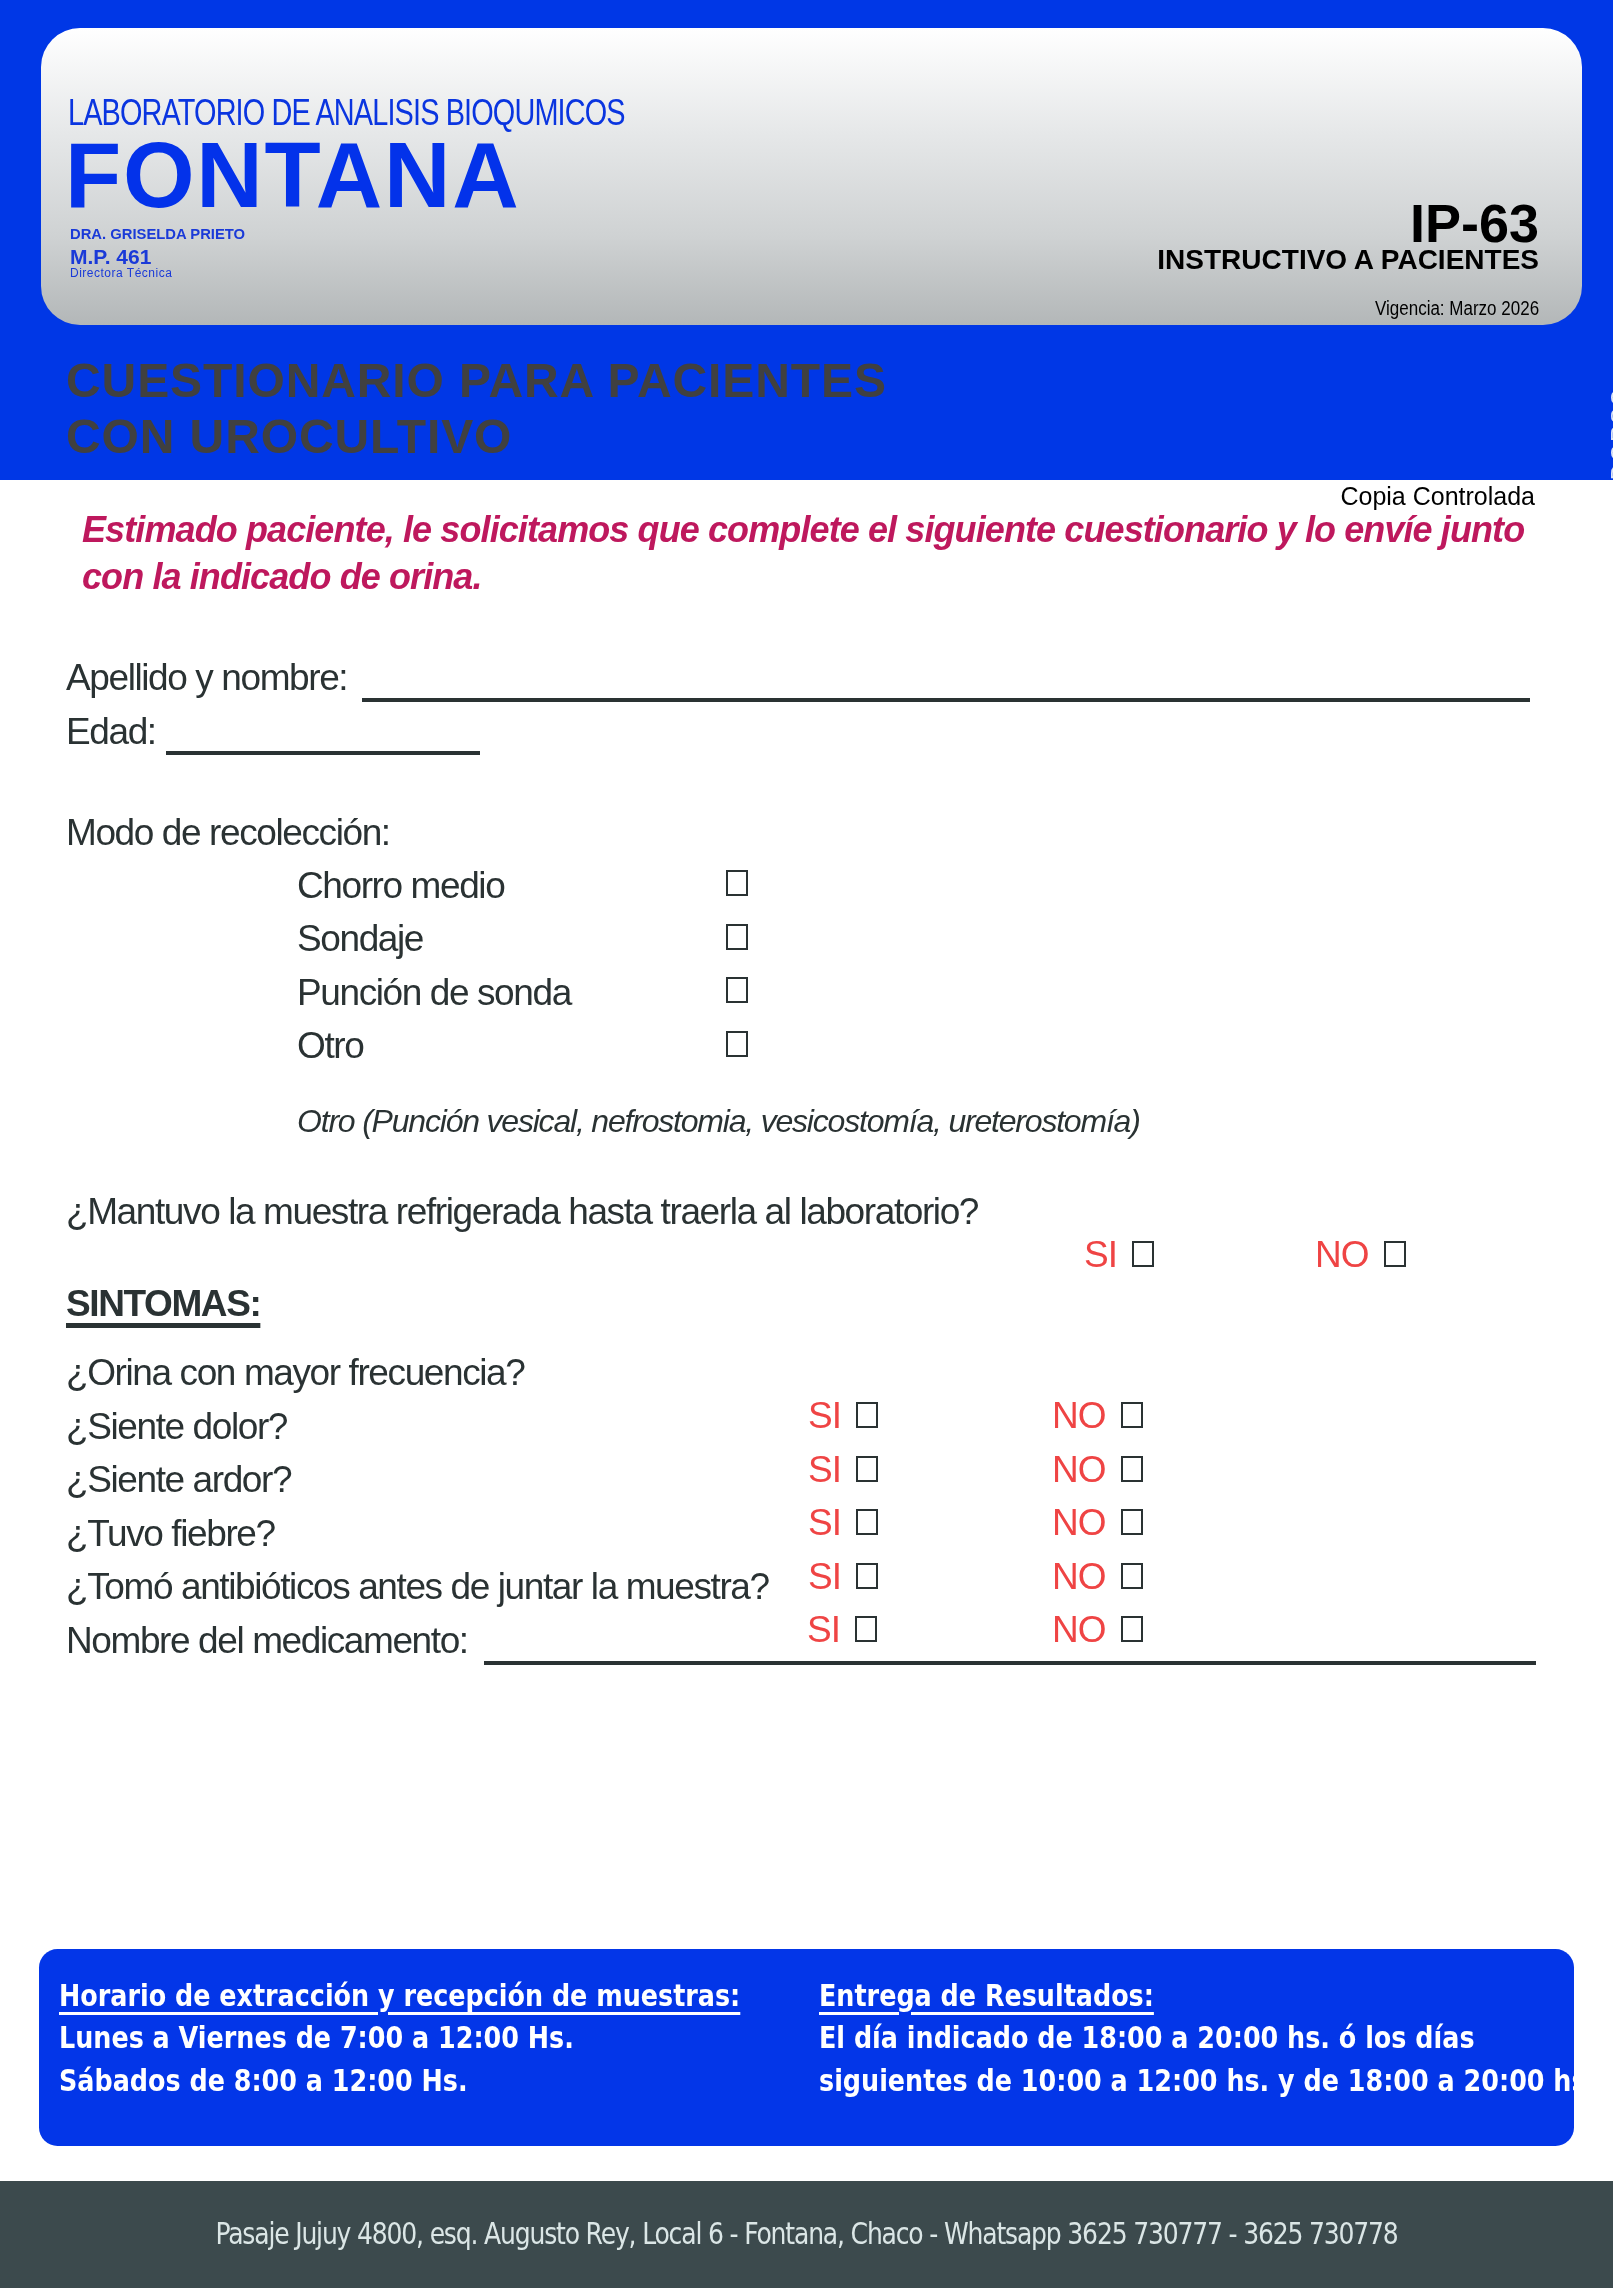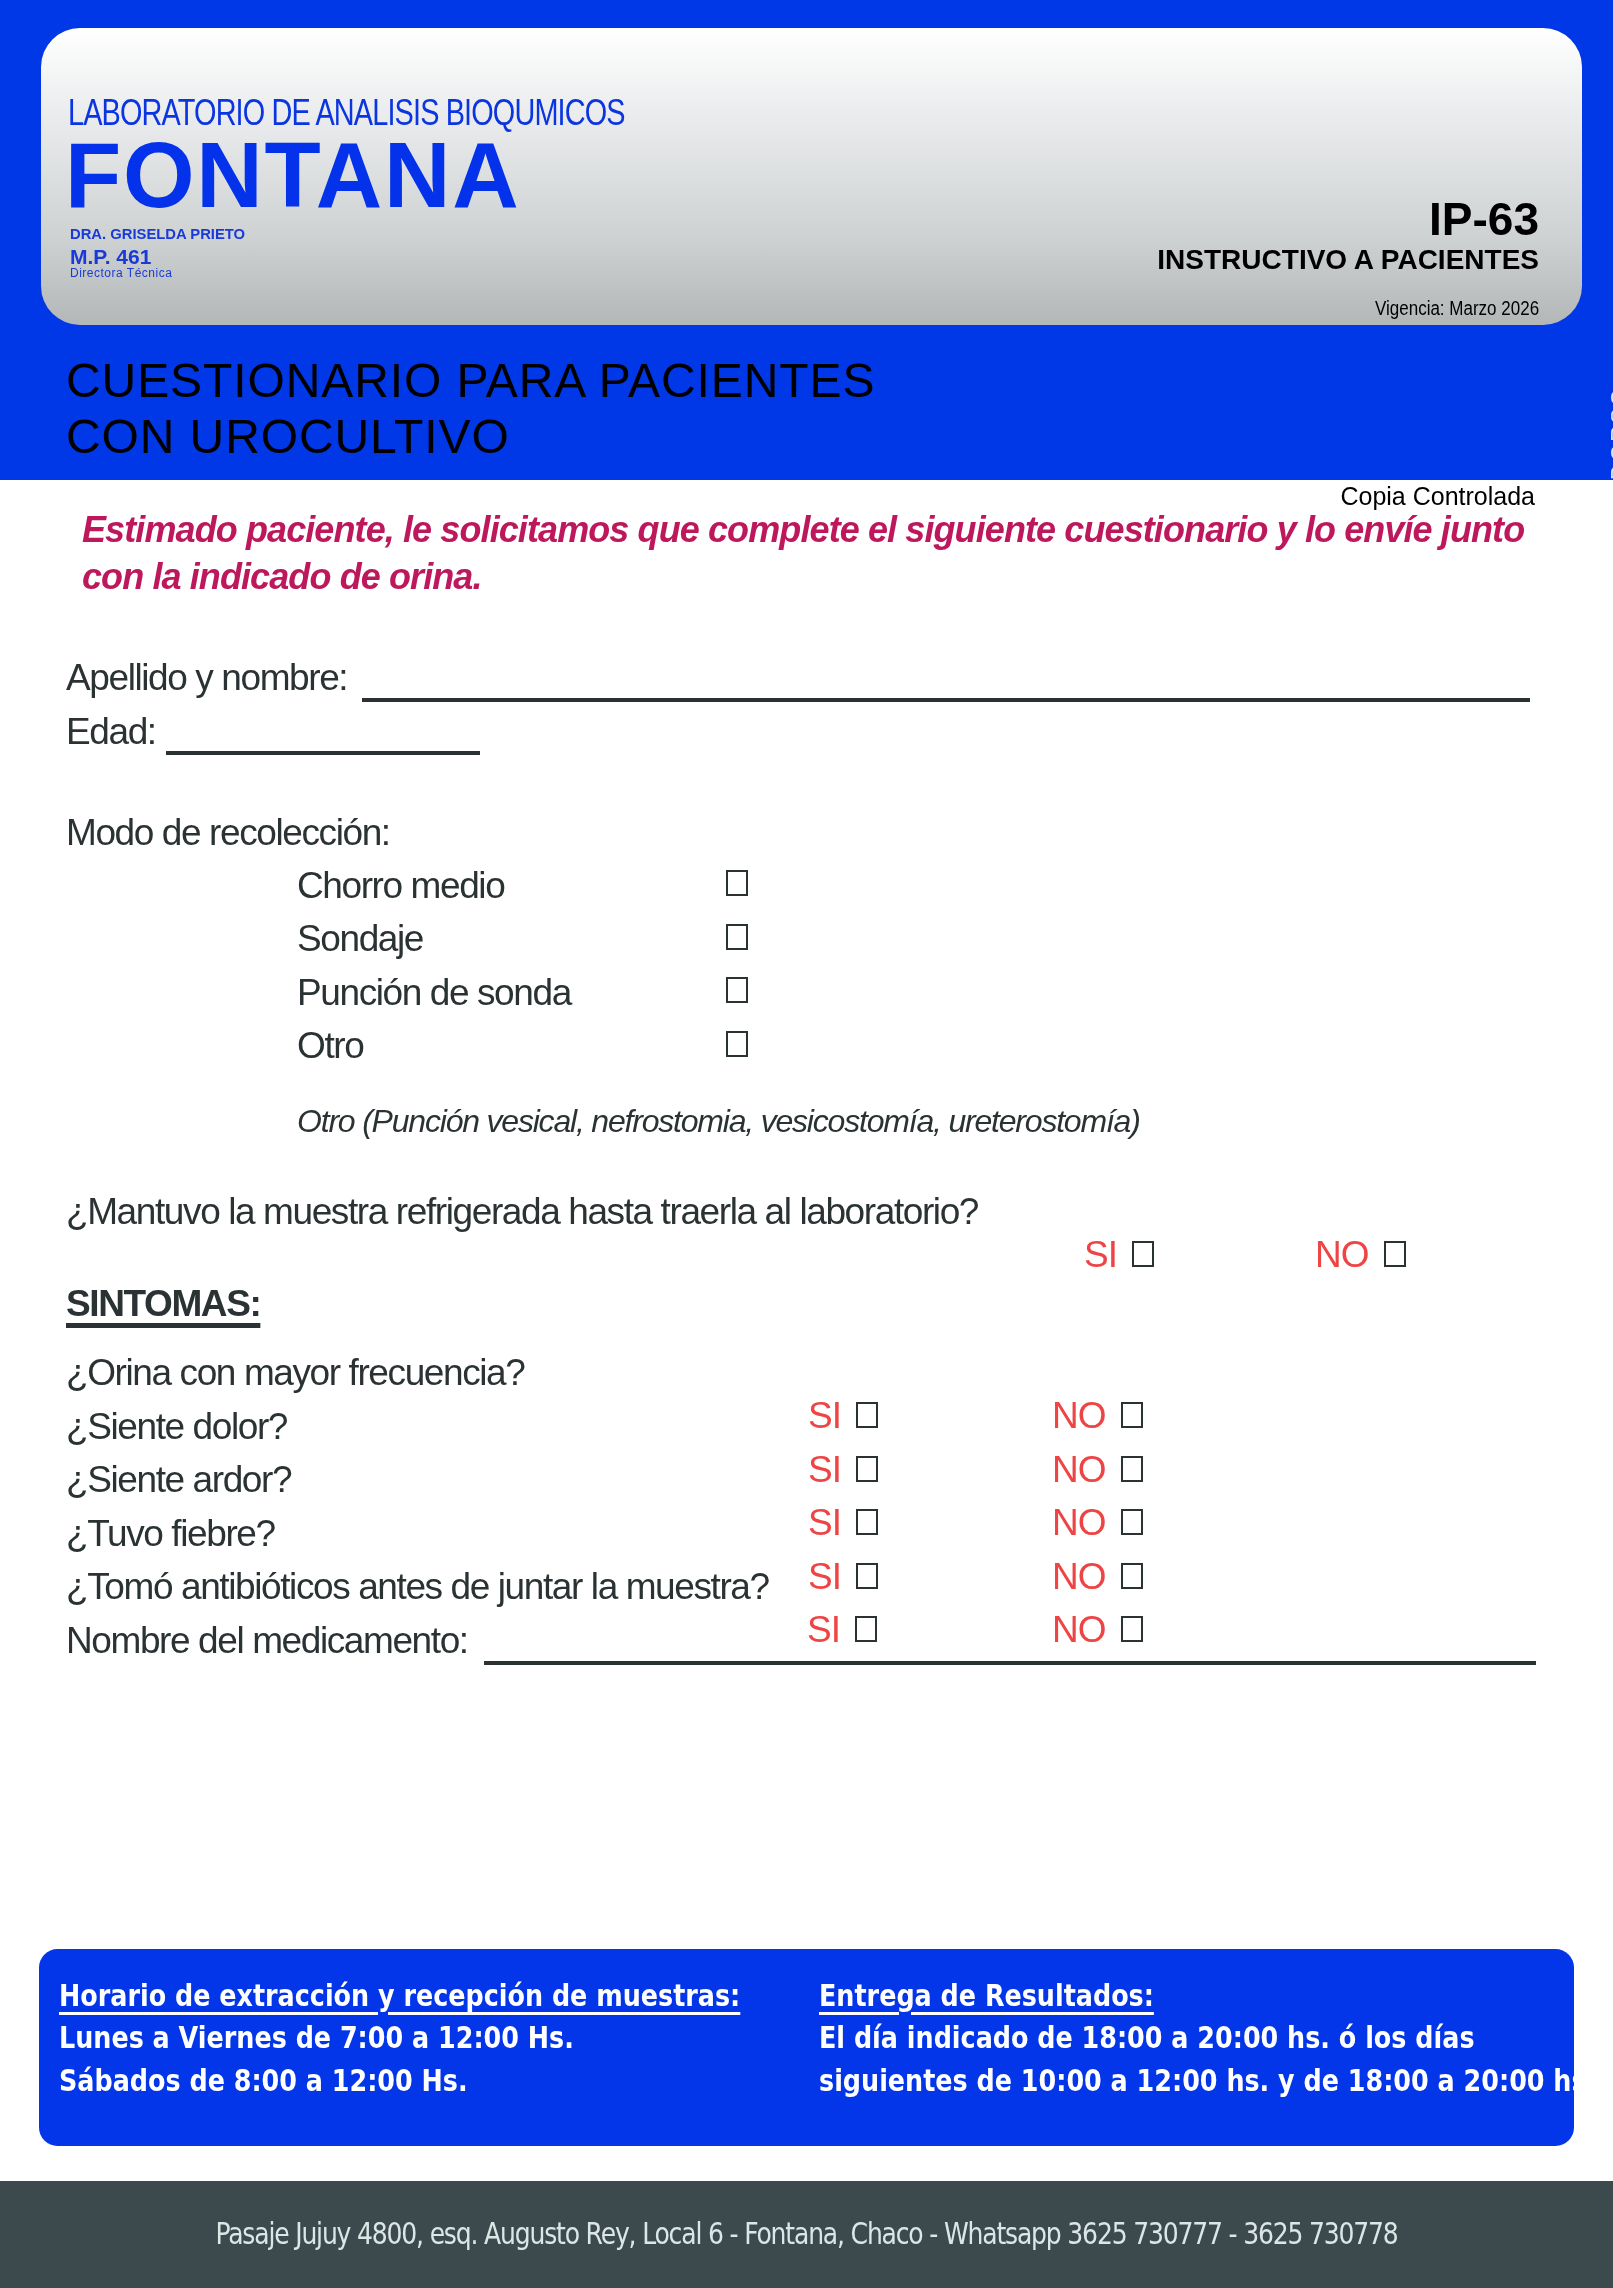--- a/index.html
+++ b/index.html
@@ -5,24 +5,24 @@
   html, body { margin:0; padding:0; }
   body { width:1613px; height:2289px; position:relative; background:#ffffff; overflow:hidden; font-family:"Liberation Sans", sans-serif; color:#2a3233; }
   .abs { position:absolute; }
   #top-band { left:0; top:0; width:1613px; height:480px; background:#0037e6; }
   #header-card { left:41px; top:28px; width:1541px; height:297px; border-radius:39px; background:linear-gradient(#ffffff 0%, #e6e8e9 35%, #cfd2d3 70%, #b3b7b8 100%); }
   #lab-sub { left:68px; top:92px; font-size:37px; color:#0a35e0; letter-spacing:-1.1px; transform:scaleX(0.78); transform-origin:left top; white-space:nowrap; font-family:"Liberation Sans Narrow","Liberation Sans", sans-serif; }
   #lab-name { left:65px; top:123px; font-size:92px; font-weight:bold; color:#0332ea; letter-spacing:1.8px; white-space:nowrap; }
   #director-name { left:70px; top:226px; font-size:14.8px; font-weight:bold; color:#1a3ad8; white-space:nowrap; }
   #director-mp { left:70px; top:245px; font-size:21px; font-weight:bold; color:#1a3ad8; white-space:nowrap; }
   #director-role { left:70px; top:266px; font-size:12px; color:#1a3ad8; white-space:nowrap; letter-spacing:0.5px; }
-  #doc-code { right:74px; top:192px; font-size:46px; font-weight:bold; color:#000; white-space:nowrap; text-align:right; }
+  #doc-code { right:74px; top:192px; font-size:54px; font-weight:bold; color:#000; white-space:nowrap; text-align:right; }
   #doc-type { right:74px; top:244px; font-size:28px; font-weight:bold; color:#000; white-space:nowrap; text-align:right; }
   #doc-validity { right:74px; top:297px; font-size:20px; color:#000; white-space:nowrap; text-align:right; transform:scaleX(0.85); transform-origin:right top; }
-  .title-line { left:66px; font-size:48px; font-weight:normal; color:#000000; white-space:nowrap; letter-spacing:0.9px; }
+  .title-line { left:66px; font-size:48px; font-weight:bold; color:#404040; white-space:nowrap; letter-spacing:0.9px; }
   #title-1 { top:353px; }
   #title-2 { top:409px; }
   #dorso { left:1569px; top:420px; font-size:23px; color:#dce4f5; white-space:nowrap; letter-spacing:1.8px; transform:rotate(-90deg); transform-origin:center; width:102px; text-align:center; }
   #copia { right:78px; top:482px; font-size:25px; color:#000; white-space:nowrap; }
   .intro { left:82px; font-size:36px; font-weight:bold; font-style:italic; color:#be185d; white-space:nowrap; letter-spacing:-0.9px; }
   #intro-1 { top:509px; }
   #intro-2 { top:556px; }
   .label { font-size:37px; color:#2a3233; white-space:nowrap; letter-spacing:-1.4px; }
   .line { height:3.7px; background:#2a3233; }
   .cb { display:inline-block; width:22px; height:26px; border:2.8px solid #2a3233; box-sizing:border-box; vertical-align:middle; }

